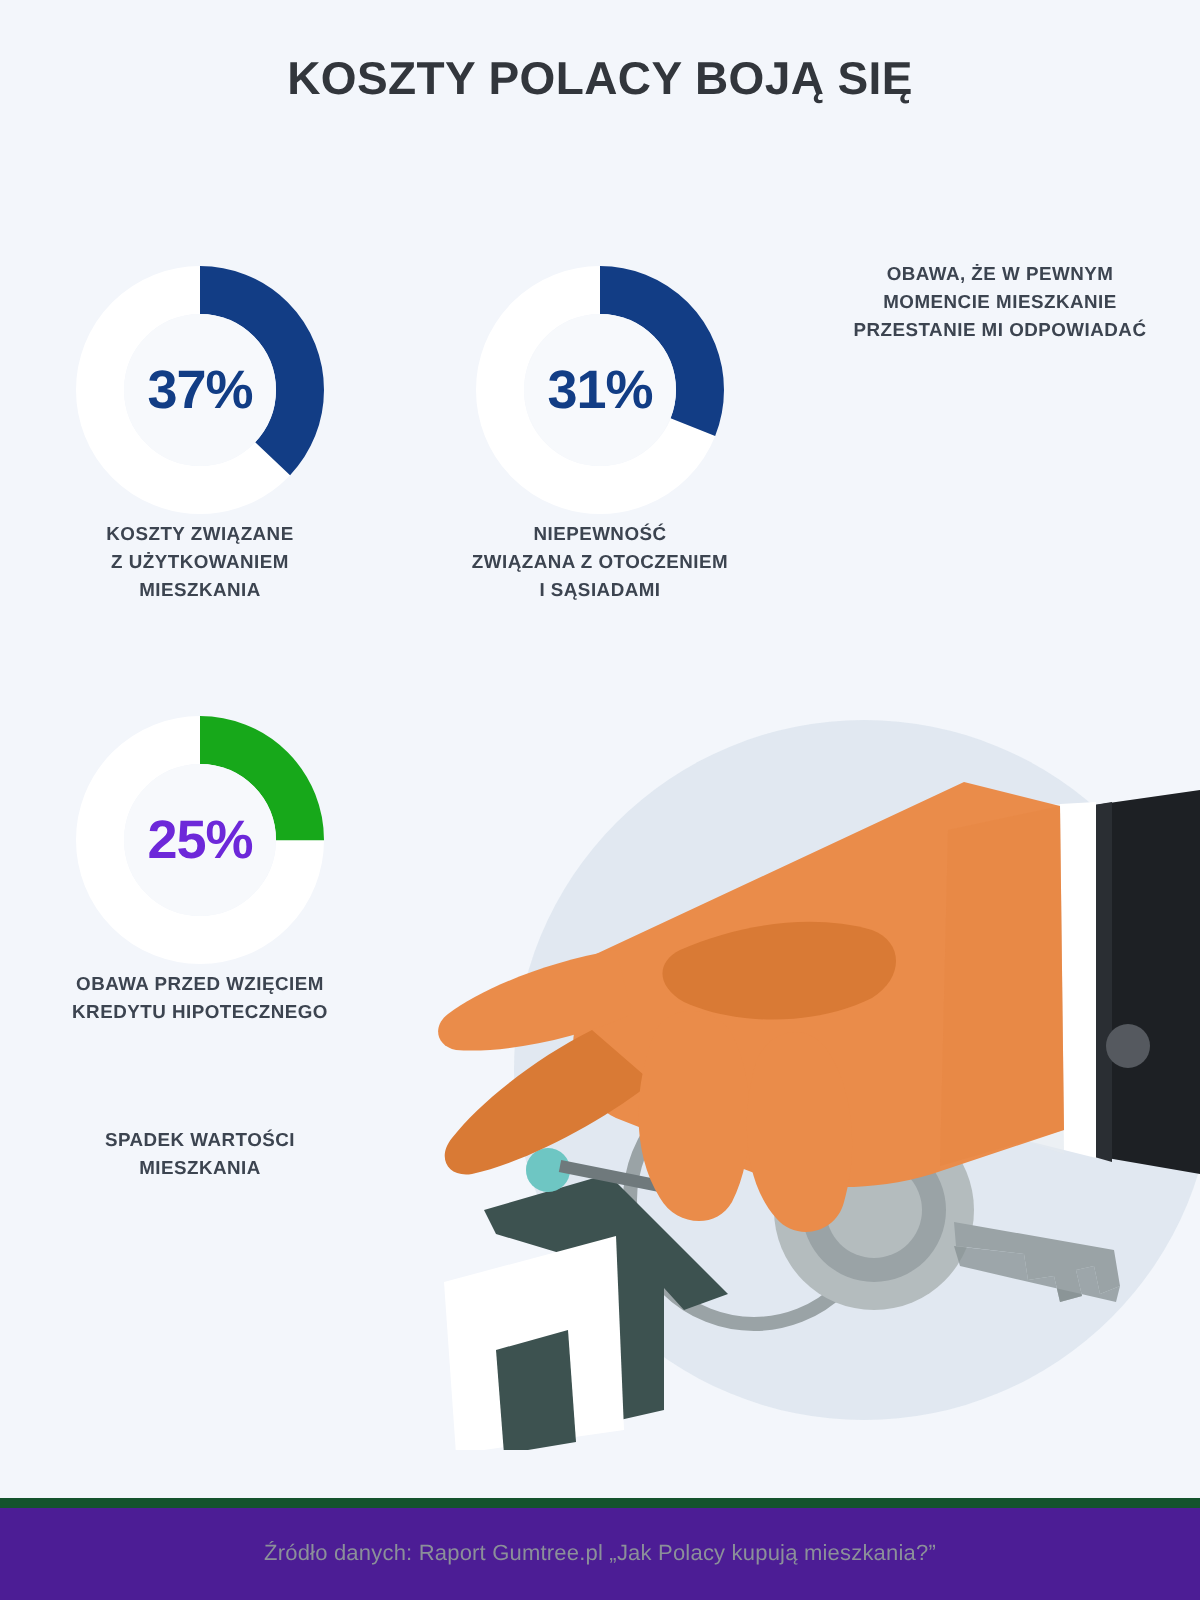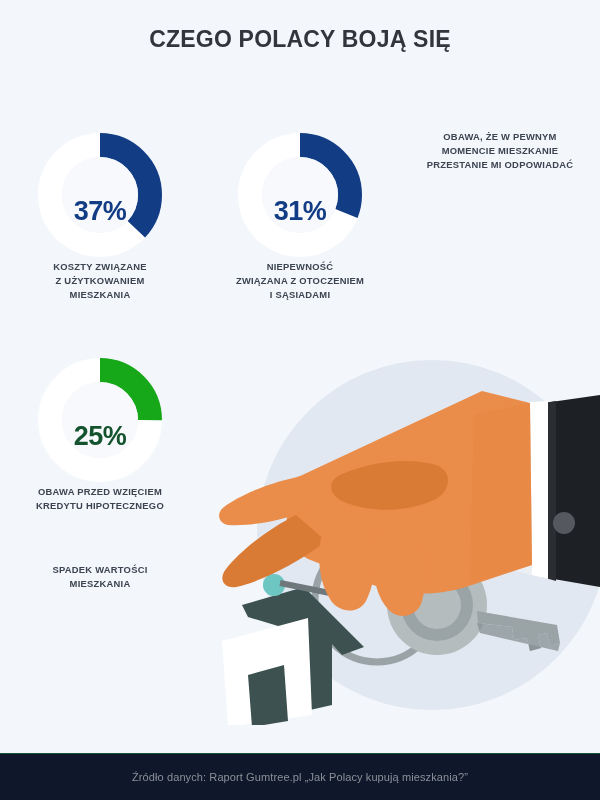--- a/index.html
+++ b/index.html
@@ -66,21 +66,21 @@
   }
   .donut-wrap svg {
     display: block;
     position: absolute;
     left: 0;
     top: 0;
   }
   .donut-value {
     position: absolute;
     left: 0;
-    top: 16px;
+    top: 0;
     width: 130px;
     height: 130px;
     display: flex;
     align-items: center;
     justify-content: center;
     font-size: 27px;
     font-weight: bold;
     letter-spacing: -0.5px;
   }
   .donut-label {
@@ -101,40 +101,40 @@
   .card-4 { left: 14px;  top: 355px; width: 172px; }
   .card-5 { left: 14px;  top: 563px; width: 172px; }
 
   
   .footer {
     position: absolute;
     left: 0;
     bottom: 0;
     width: 600px;
     height: 46px;
-    background: #0f172a;
-    border-top: 1px solid #14532d;
+    background: #4c1d95;
+    border-top: 5px solid #14532d;
     display: flex;
     align-items: center;
     justify-content: center;
     z-index: 7;
   }
   .footer-text {
     font-size: 11px;
     color: #8b9099;
     letter-spacing: 0.1px;
   }
 </style>
 </head>
 <body>
 
 <div class="infographic">
 
   <div class="title-block">
-    <span class="title-line">CZEGO POLACY BOJĄ SIĘ</span>
+    <span class="title-line">KOSZTY POLACY BOJĄ SIĘ</span>
   </div>
 
   <div class="illustration">
     <svg width="388" height="370" viewBox="0 0 388 370" xmlns="http://www.w3.org/2000/svg">
       <defs>
         <clipPath id="frameClip">
             <rect x="0" y="0" width="388" height="370"></rect>
           </clipPath>
       </defs>
       <g clip-path="url(#frameClip)">
@@ -236,21 +236,21 @@
 PRZESTANIE MI ODPOWIADAĆ</div>
   </div>
 
   <div class="donut-card card-4">
     <div class="donut-wrap">
       <svg width="130" height="130" viewBox="0 0 130 130">
         <circle cx="65" cy="65" r="50" fill="none" stroke="#ffffff" stroke-width="24"></circle>
         <circle cx="65" cy="65" r="50" fill="none" stroke="#17a81a" stroke-width="24" stroke-dasharray="78.54 314.16" transform="rotate(-90 65 65)"></circle>
         <circle cx="65" cy="65" r="38" fill="#f7f9fc"></circle>
       </svg>
-      <div class="donut-value" style="color:#14532d">25%</div>
+      <div class="donut-value" style="color:#6d28d9">25%</div>
     </div>
     <div class="donut-label">OBAWA PRZED WZIĘCIEM
 KREDYTU HIPOTECZNEGO</div>
   </div>
 
   <div class="donut-card card-5">
     <div class="donut-label">SPADEK WARTOŚCI
 MIESZKANIA</div>
   </div>
 

